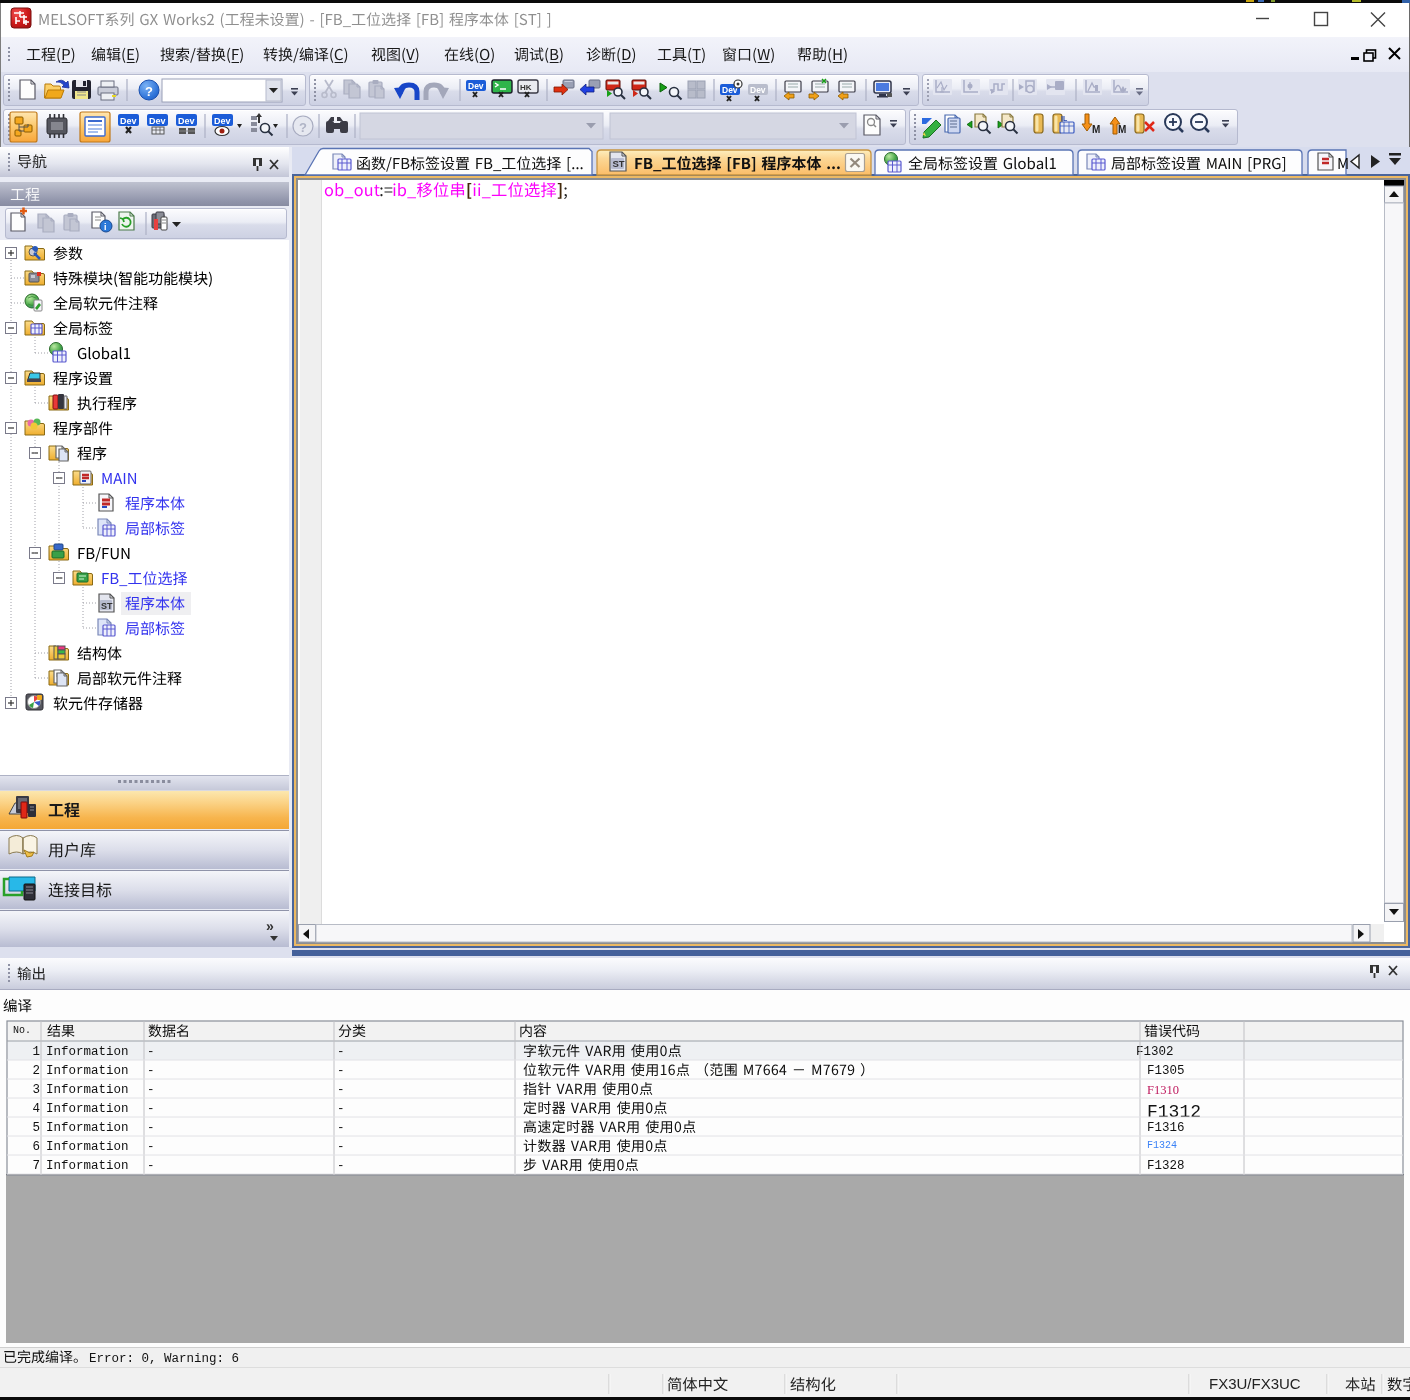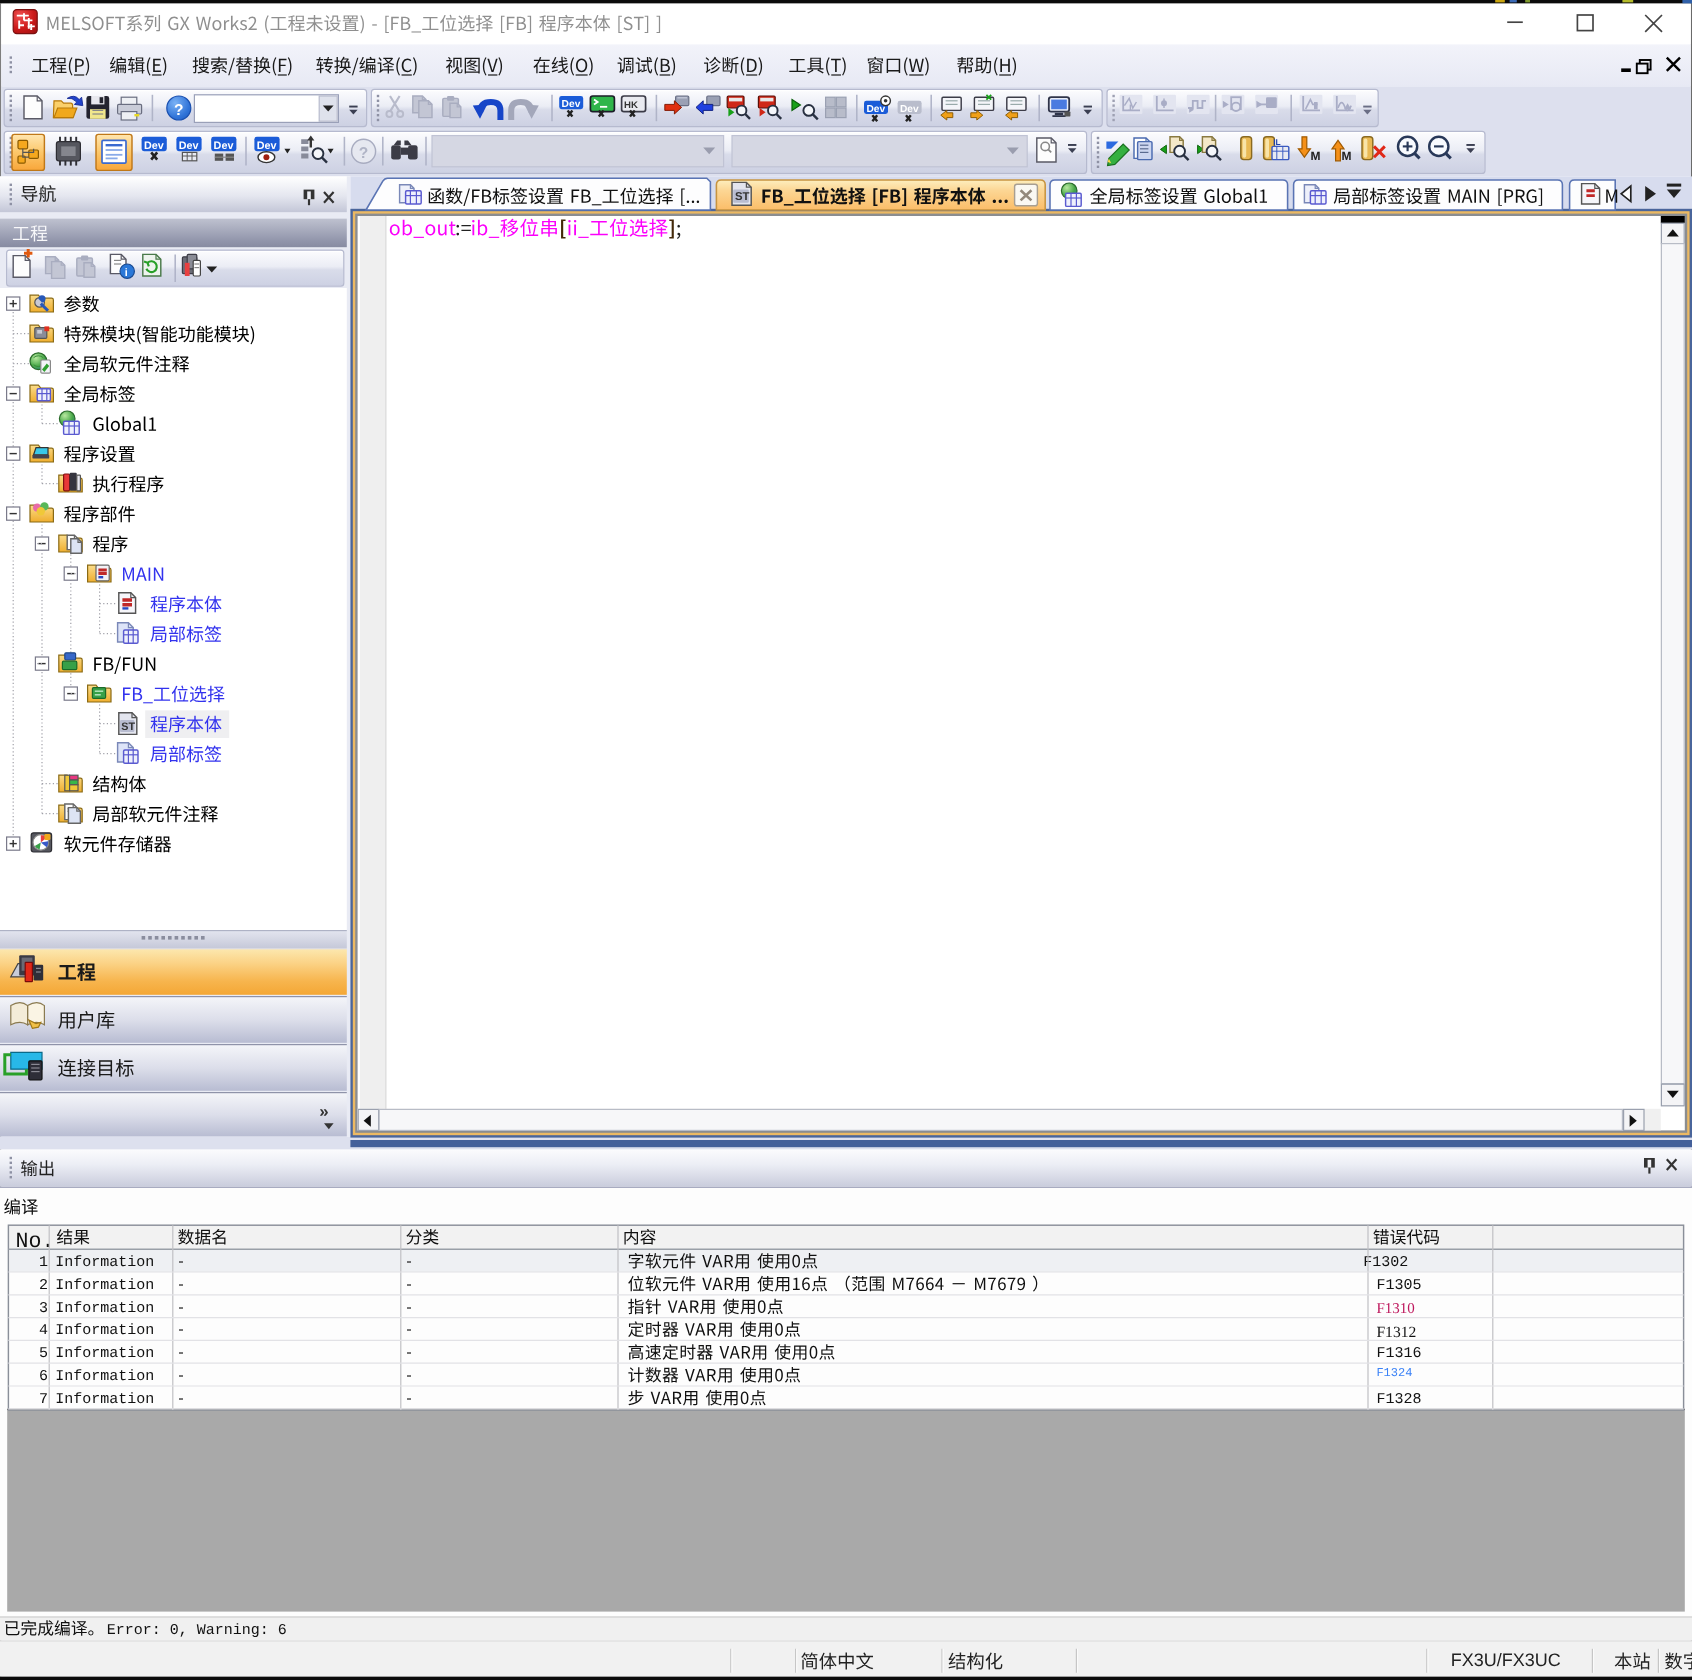--- a/index.html
+++ b/index.html
@@ -42,41 +42,41 @@
 <div style="position:absolute;left:294px;top:176px;width:1114px;height:770px;background:#ecb963;"></div>
 <div style="position:absolute;left:296px;top:178px;width:1110px;height:766px;background:#8b8d90;"></div>
 <div style="position:absolute;left:298px;top:180px;width:1106px;height:762px;background:#ffffff;"></div>
 <div style="position:absolute;left:300px;top:180px;width:22px;height:745px;background:#efefef;border-right:1px solid #dcdcdc;"></div>
 <div style="position:absolute;left:1384px;top:180px;width:20px;height:742px;background:#f0f0f0;"></div>
 <div style="position:absolute;left:298px;top:924px;width:1086px;height:18px;background:#f0f0f0;"></div>
 <div style="position:absolute;left:292px;top:950px;width:1118px;height:6px;background:#44609a;"></div>
 <div style="position:absolute;left:7px;top:1021px;width:1396px;height:20px;background:#f2f2f2;"></div>
 <div style="position:absolute;left:8px;top:1041px;width:1394px;height:19px;background:#eef0f3;"></div>
 <div style="position:absolute;left:6px;top:1174px;width:1398px;height:169px;background:#a9a9a9;border-top:1px solid #686868;"></div>
-<div style="position:absolute;left:13px;top:1025px;white-space:pre;font-family:'Liberation Mono',monospace;font-size:18px;color:#111;">No.</div>
+<div style="position:absolute;left:13px;top:1025px;white-space:pre;font-family:'Liberation Mono',monospace;font-size:10px;color:#111;">No.</div>
 <div style="position:absolute;left:24px;top:1044.5px;width:16px;text-align:right;font-family:'Liberation Mono',monospace;font-size:12.5px;color:#111;">1</div>
 <div style="position:absolute;left:46px;top:1044.5px;white-space:pre;font-family:'Liberation Mono',monospace;font-size:12.5px;color:#111;">Information</div>
 <div style="position:absolute;left:147px;top:1044.5px;white-space:pre;font-family:'Liberation Mono',monospace;font-size:12.5px;color:#111;">-</div>
 <div style="position:absolute;left:337px;top:1044.5px;white-space:pre;font-family:'Liberation Mono',monospace;font-size:12.5px;color:#111;">-</div>
 <div style="position:absolute;left:1136px;top:1044.5px;white-space:pre;font-family:Liberation Mono, monospace;font-size:12.5px;color:#111;">F1302</div>
 <div style="position:absolute;left:24px;top:1063.5px;width:16px;text-align:right;font-family:'Liberation Mono',monospace;font-size:12.5px;color:#111;">2</div>
 <div style="position:absolute;left:46px;top:1063.5px;white-space:pre;font-family:'Liberation Mono',monospace;font-size:12.5px;color:#111;">Information</div>
 <div style="position:absolute;left:147px;top:1063.5px;white-space:pre;font-family:'Liberation Mono',monospace;font-size:12.5px;color:#111;">-</div>
 <div style="position:absolute;left:337px;top:1063.5px;white-space:pre;font-family:'Liberation Mono',monospace;font-size:12.5px;color:#111;">-</div>
 <div style="position:absolute;left:1147px;top:1063.5px;white-space:pre;font-family:'Liberation Mono',monospace;font-size:12.5px;color:#111;">F1305</div>
 <div style="position:absolute;left:24px;top:1082.5px;width:16px;text-align:right;font-family:'Liberation Mono',monospace;font-size:12.5px;color:#111;">3</div>
 <div style="position:absolute;left:46px;top:1082.5px;white-space:pre;font-family:'Liberation Mono',monospace;font-size:12.5px;color:#111;">Information</div>
 <div style="position:absolute;left:147px;top:1082.5px;white-space:pre;font-family:'Liberation Mono',monospace;font-size:12.5px;color:#111;">-</div>
 <div style="position:absolute;left:337px;top:1082.5px;white-space:pre;font-family:'Liberation Mono',monospace;font-size:12.5px;color:#111;">-</div>
 <div style="position:absolute;left:1147px;top:1082.5px;white-space:pre;font-family:Liberation Serif, serif;font-size:12.5px;color:#be185d;">F1310</div>
 <div style="position:absolute;left:24px;top:1101.5px;width:16px;text-align:right;font-family:'Liberation Mono',monospace;font-size:12.5px;color:#111;">4</div>
 <div style="position:absolute;left:46px;top:1101.5px;white-space:pre;font-family:'Liberation Mono',monospace;font-size:12.5px;color:#111;">Information</div>
 <div style="position:absolute;left:147px;top:1101.5px;white-space:pre;font-family:'Liberation Mono',monospace;font-size:12.5px;color:#111;">-</div>
 <div style="position:absolute;left:337px;top:1101.5px;white-space:pre;font-family:'Liberation Mono',monospace;font-size:12.5px;color:#111;">-</div>
-<div style="position:absolute;left:1147px;top:1101.5px;white-space:pre;font-family:Liberation Serif, serif;font-size:13px;color:#111;">F1312</div>
+<div style="position:absolute;left:1147px;top:1101.5px;white-space:pre;font-family:Liberation Mono, monospace;font-size:18px;color:#111;">F1312</div>
 <div style="position:absolute;left:24px;top:1120.5px;width:16px;text-align:right;font-family:'Liberation Mono',monospace;font-size:12.5px;color:#111;">5</div>
 <div style="position:absolute;left:46px;top:1120.5px;white-space:pre;font-family:'Liberation Mono',monospace;font-size:12.5px;color:#111;">Information</div>
 <div style="position:absolute;left:147px;top:1120.5px;white-space:pre;font-family:'Liberation Mono',monospace;font-size:12.5px;color:#111;">-</div>
 <div style="position:absolute;left:337px;top:1120.5px;white-space:pre;font-family:'Liberation Mono',monospace;font-size:12.5px;color:#111;">-</div>
 <div style="position:absolute;left:1147px;top:1120.5px;white-space:pre;font-family:'Liberation Mono',monospace;font-size:12.5px;color:#111;">F1316</div>
 <div style="position:absolute;left:24px;top:1139.5px;width:16px;text-align:right;font-family:'Liberation Mono',monospace;font-size:12.5px;color:#111;">6</div>
 <div style="position:absolute;left:46px;top:1139.5px;white-space:pre;font-family:'Liberation Mono',monospace;font-size:12.5px;color:#111;">Information</div>
 <div style="position:absolute;left:147px;top:1139.5px;white-space:pre;font-family:'Liberation Mono',monospace;font-size:12.5px;color:#111;">-</div>
 <div style="position:absolute;left:337px;top:1139.5px;white-space:pre;font-family:'Liberation Mono',monospace;font-size:12.5px;color:#111;">-</div>
 <div style="position:absolute;left:1147px;top:1139.5px;white-space:pre;font-family:'Liberation Mono',monospace;font-size:10px;color:#3b82f6;">F1324</div>

